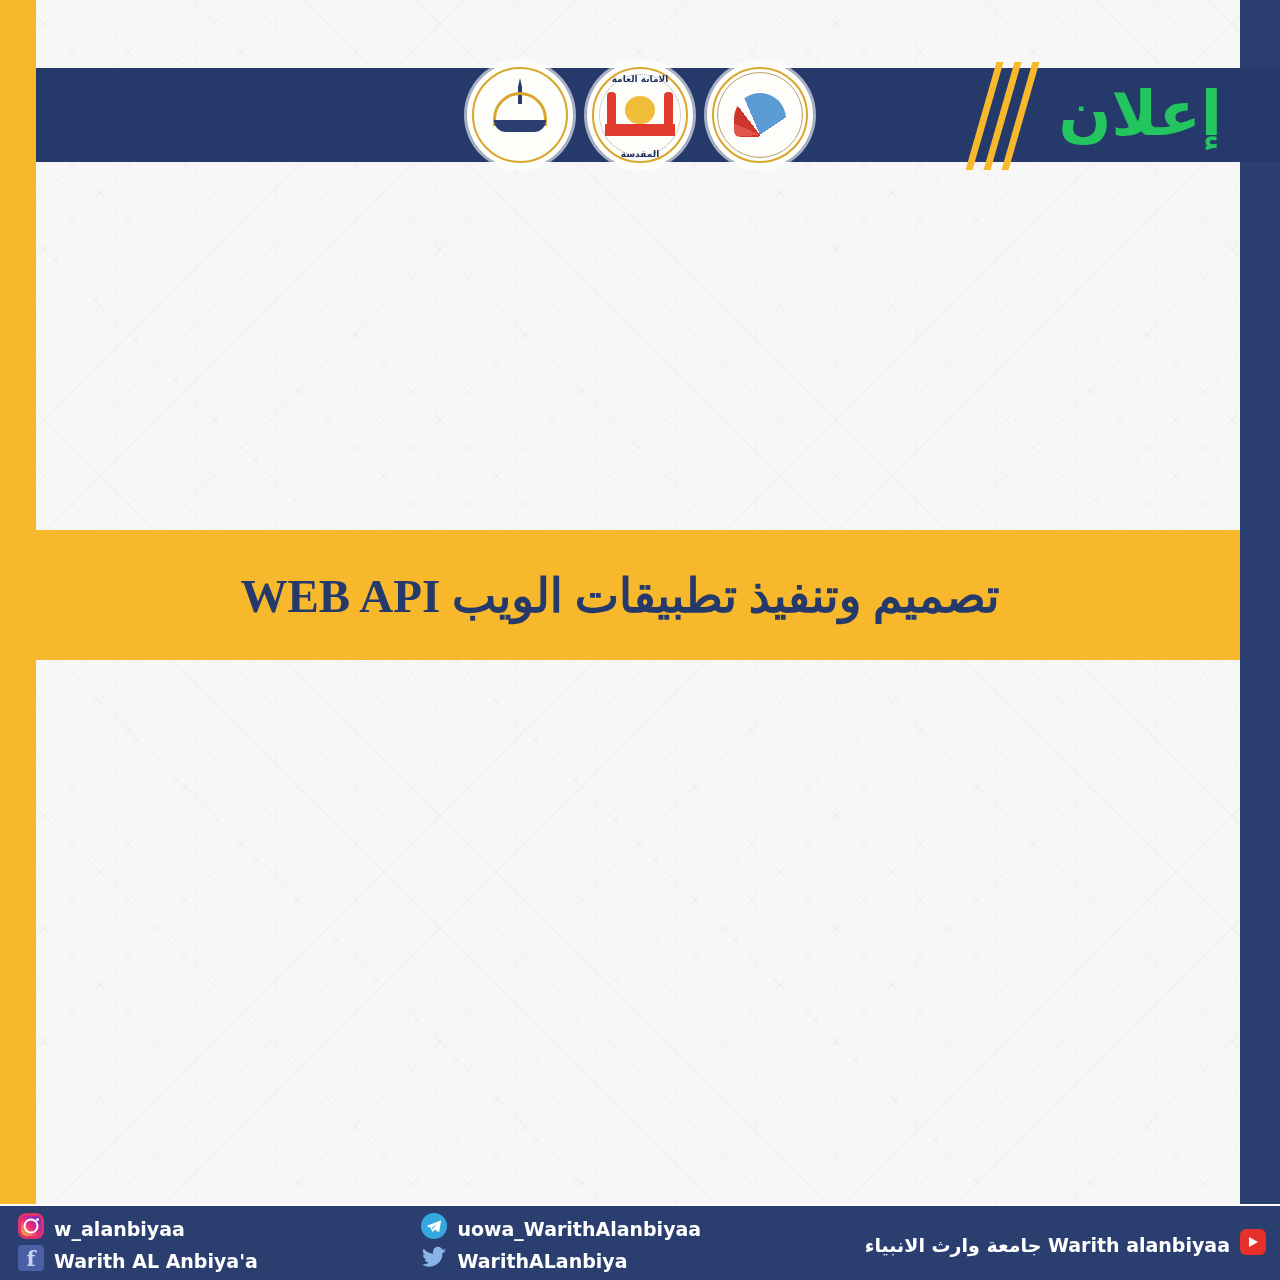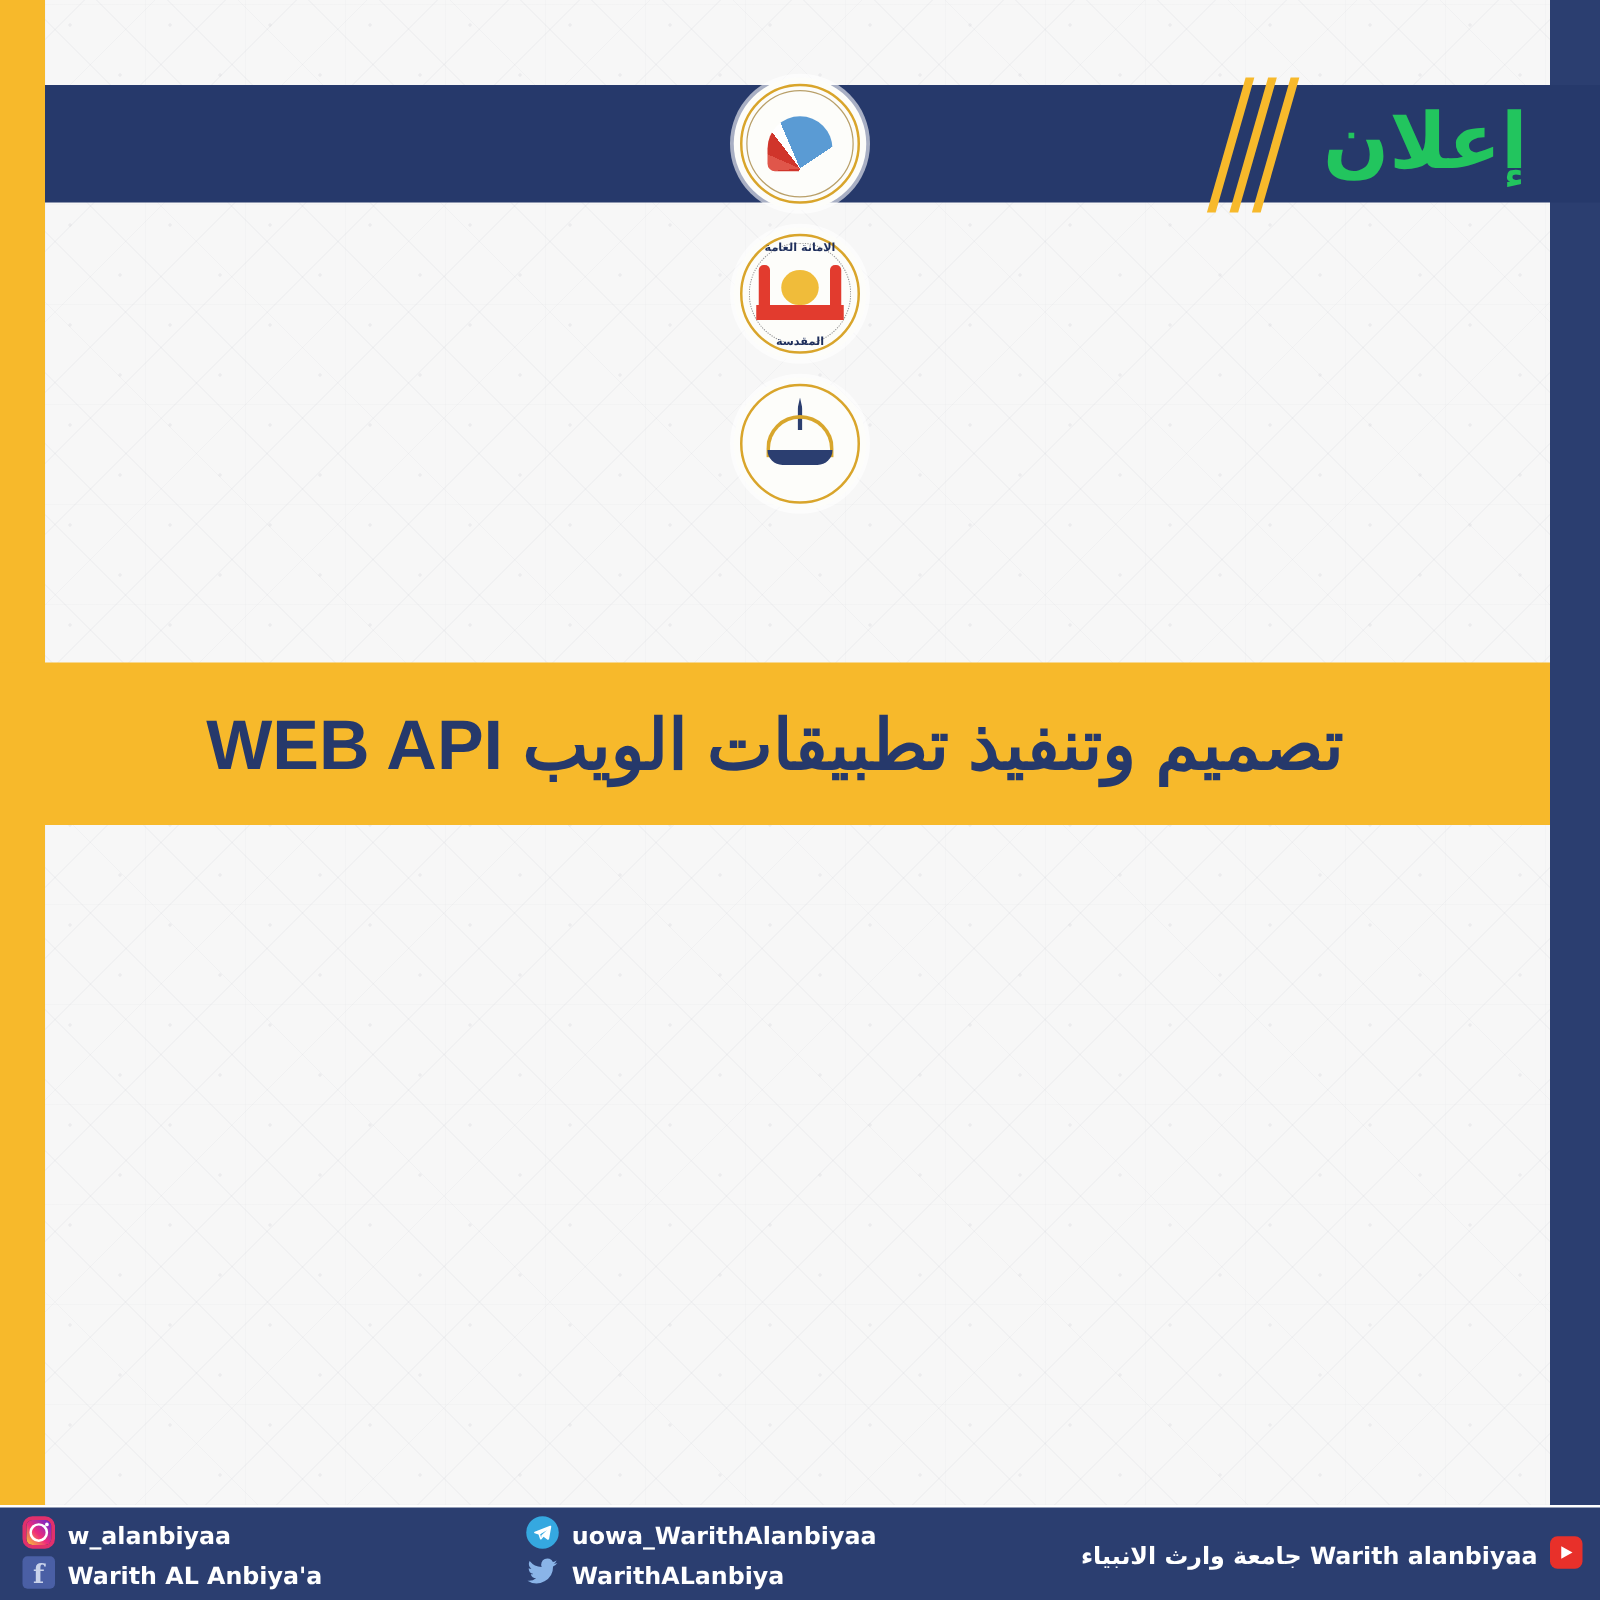--- a/index.html
+++ b/index.html
@@ -98,21 +98,20 @@
 
   
   .logos {
     position: absolute;
     left: 50%;
     transform: translateX(-50%);
     top: 62px;
     display: flex;
     gap: 14px;
     z-index: 6;
-    flex-direction: column;
   }
   .logo {
     width: 106px; height: 106px;
     border-radius: 50%;
     background: #fdfdfa;
     position: relative;
     overflow: hidden;
     box-shadow: 0 0 0 3px rgba(255,255,255,.6);
   }
   .logo .ring {
@@ -238,22 +237,22 @@
     left: 0; right: 40px;
     top: 530px; height: 130px;
     background: #f7b92b;
     display: flex;
     align-items: center;
     justify-content: center;
     z-index: 4;
   }
   .title-band .t {
     color: #26396b;
-    font-family: Liberation Sans, sans-serif;
-    font-size: 56px;
+    font-family: Liberation Serif, serif;
+    font-size: 47px;
     font-weight: 700;
     white-space: nowrap;
     letter-spacing: 0;
   }
 
   
   .speaker-box {
     position: absolute;
     left: 304px; width: 700px;
     top: 712px; height: 158px;

